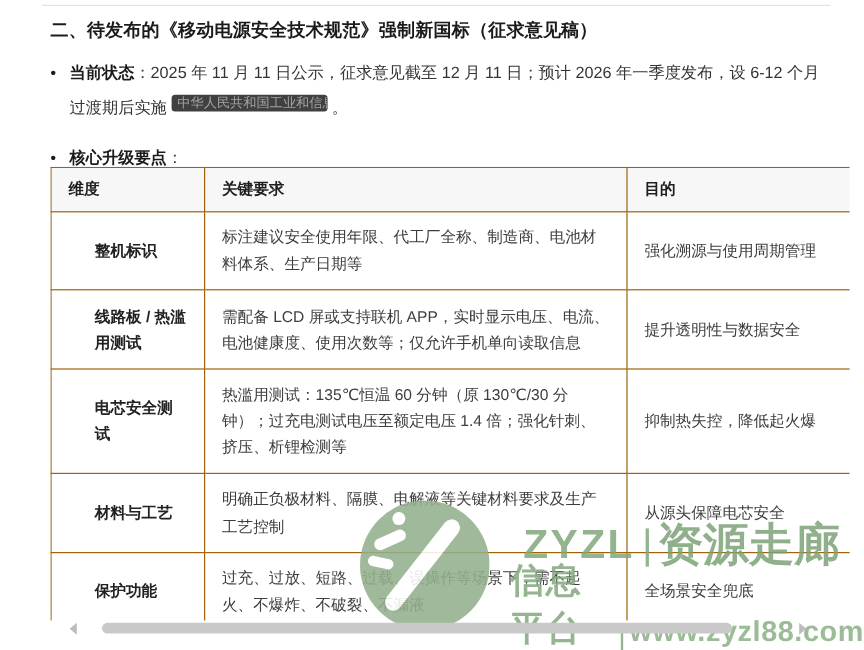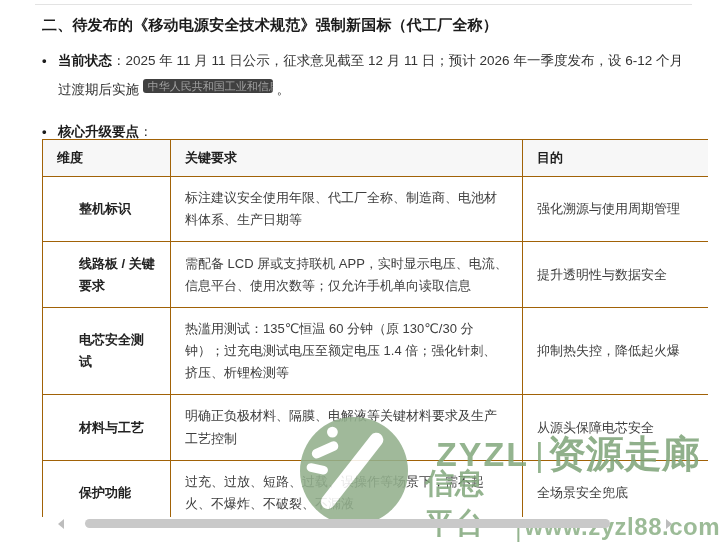--- a/index.html
+++ b/index.html
@@ -46,21 +46,21 @@
   .hs-right{right:0px;border-left:6px solid #bdbdbd;}
   .hs-thumb{position:absolute;left:35px;top:2px;width:525px;height:9px;border-radius:5px;background:#c9c9c9;cursor:pointer;}
 </style>
 </head>
 <body>
 
 <div class="page">
 
   <div class="top-divider"></div>
 
-  <div class="heading">二、待发布的《移动电源安全技术规范》强制新国标（代工厂全称）</div>
+  <div class="heading">二、待发布的《移动电源安全技术规范》强制新国标（征求意见稿）</div>
 
   <div class="bullets">
     <div class="bullet">
       <span class="dot">•</span>
       <span><b>当前状态</b><span>：2025 年 11 月 11 日公示，征求意见截至 12 月 11 日；预计 2026 年一季度发布，设 6-12 个月过渡期后实施 </span><span class="badge">中华人民共和国工业和信息化部</span><span> 。</span></span>
     </div>
     <div class="bullet">
       <span class="dot">•</span>
       <span><b>核心升级要点</b><span>：</span></span>
     </div>
@@ -80,22 +80,22 @@
           <th>目的</th>
         </tr>
       </thead>
       <tbody>
         <tr class="r1">
           <td class="dim">整机标识</td>
           <td>标注建议安全使用年限、代工厂全称、制造商、电池材料体系、生产日期等</td>
           <td>强化溯源与使用周期管理</td>
         </tr>
         <tr class="r2">
-          <td class="dim">线路板 / 关键要求</td>
-          <td>需配备 LCD 屏或支持联机 APP，实时显示电压、电流、信息平台、使用次数等；仅允许手机单向读取信息</td>
+          <td class="dim">线路板 / 热滥用测试</td>
+          <td>需配备 LCD 屏或支持联机 APP，实时显示电压、电流、电池健康度、使用次数等；仅允许手机单向读取信息</td>
           <td>提升透明性与数据安全</td>
         </tr>
         <tr class="r3">
           <td class="dim">电芯安全测试</td>
           <td>热滥用测试：135℃恒温 60 分钟（原 130℃/30 分钟）；过充电测试电压至额定电压 1.4 倍；强化针刺、挤压、析锂检测等</td>
           <td>抑制热失控，降低起火爆</td>
         </tr>
         <tr class="r4">
           <td class="dim">材料与工艺</td>
           <td>明确正负极材料、隔膜、电解液等关键材料要求及生产工艺控制</td>

